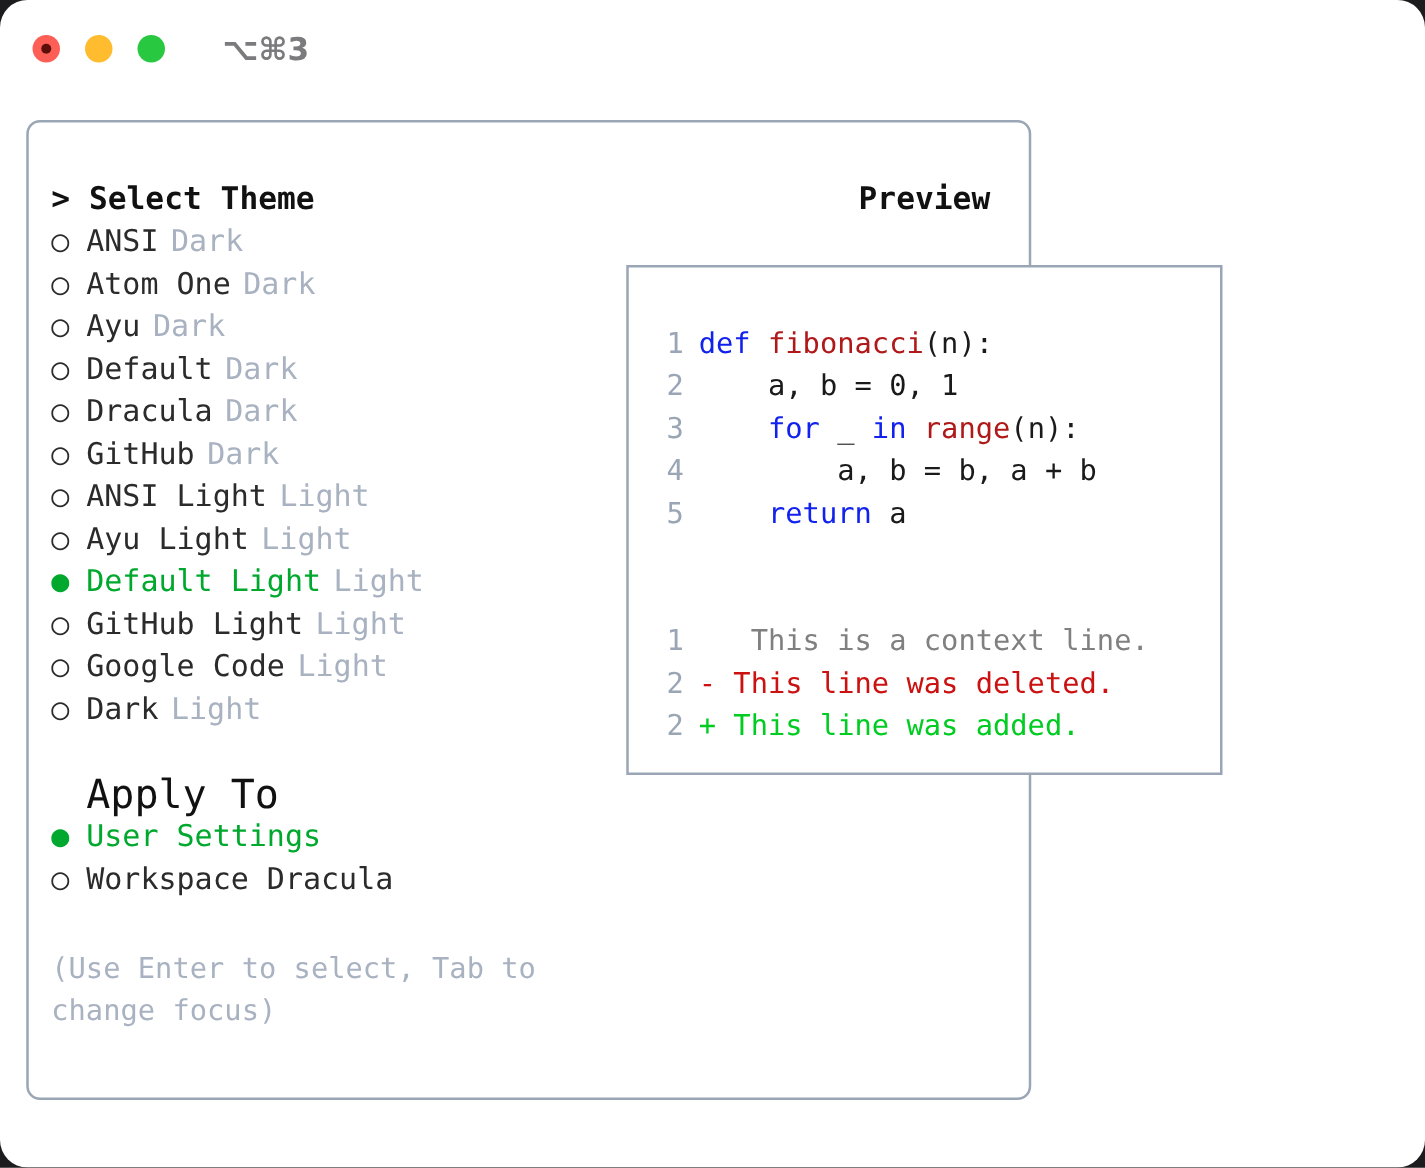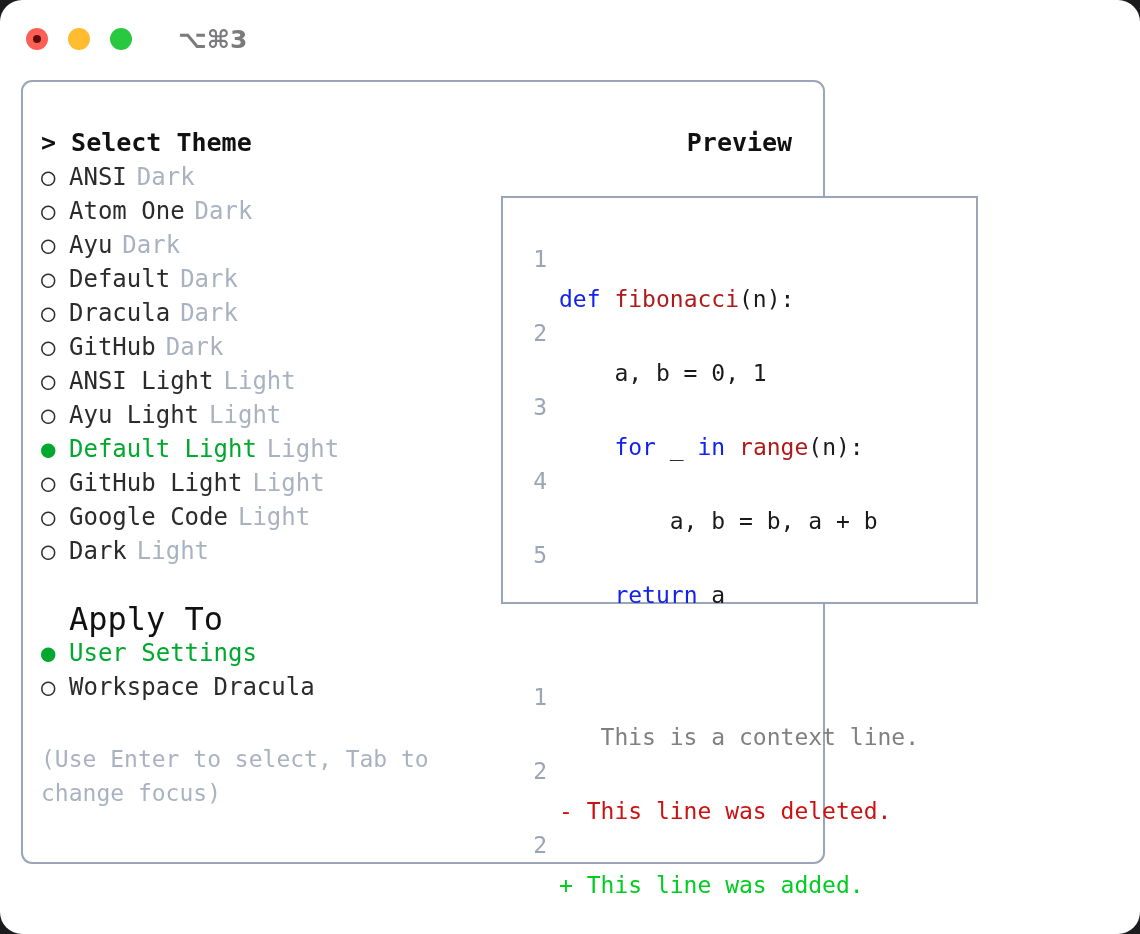--- a/index.html
+++ b/index.html
@@ -63,21 +63,21 @@
     font-weight: bold;
     color: #7b7b7e;
     letter-spacing: 0px;
     font-family: "DejaVu Sans", "Liberation Sans", sans-serif;
   }
 
   
   .window {
     position: absolute;
     left: 21px;
-    top: 80px;
+    top: 96px;
     width: 804px;
     height: 784px;
     border: 2px solid #9aa5b5;
     border-radius: 11px;
     box-sizing: border-box;
     background: #ffffff;
   }
   .cols {
     display: flex;
     padding: 44px 0 0 18px;
@@ -155,21 +155,21 @@
     white-space: pre;
     display: flex;
   }
   .lineno {
     width: 30px;
     flex: none;
     text-align: right;
     color: #9aa5b5;
     margin-right: 12px;
   }
-  .code-body { white-space: pre; margin-top: 40px; }
+  .code-body { white-space: pre; }
   .tok-kw   { color: #1122ee; }
   .tok-fn   { color: #b01919; }
   .tok-txt  { color: #1a1a1a; }
   .blank-line { height: 34px; }
   .diff-ctx { color: #808080; }
   .diff-del { color: #cc1111; }
   .diff-add { color: #00cc22; }
 </style>
 </head>
 <body>

